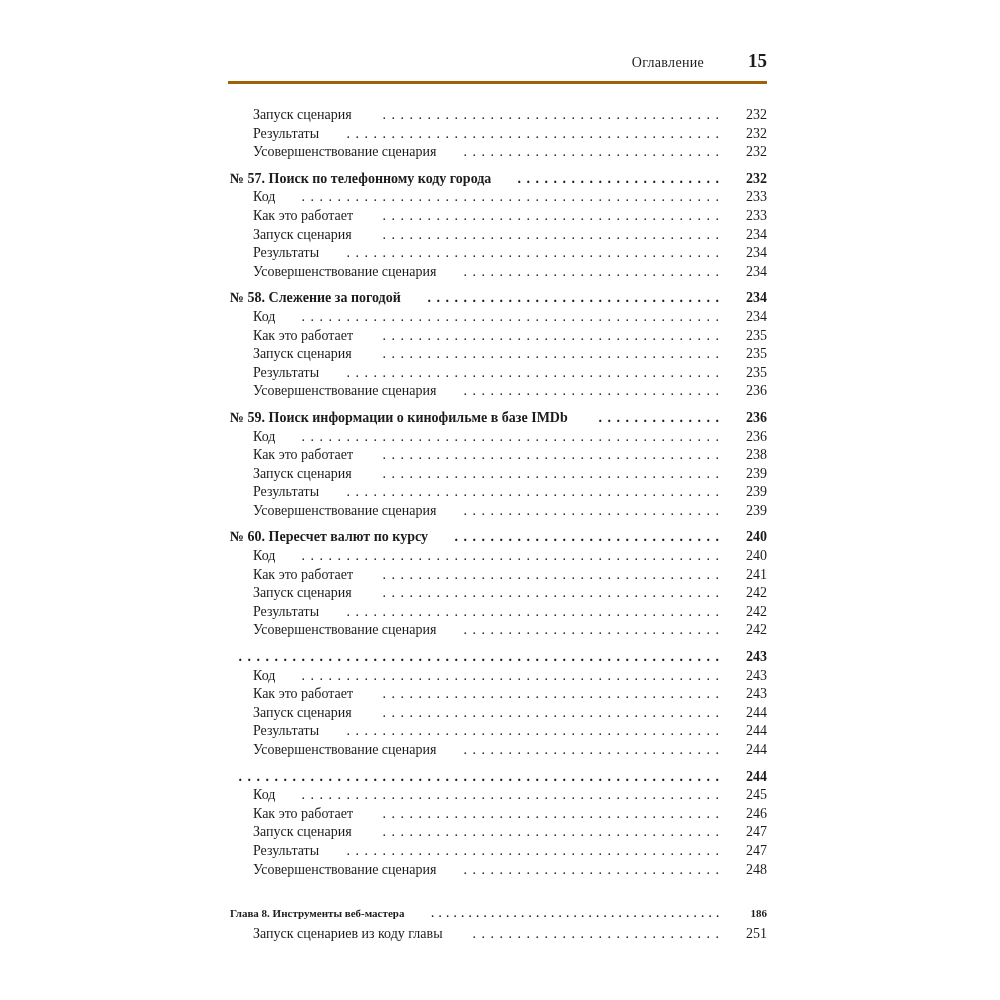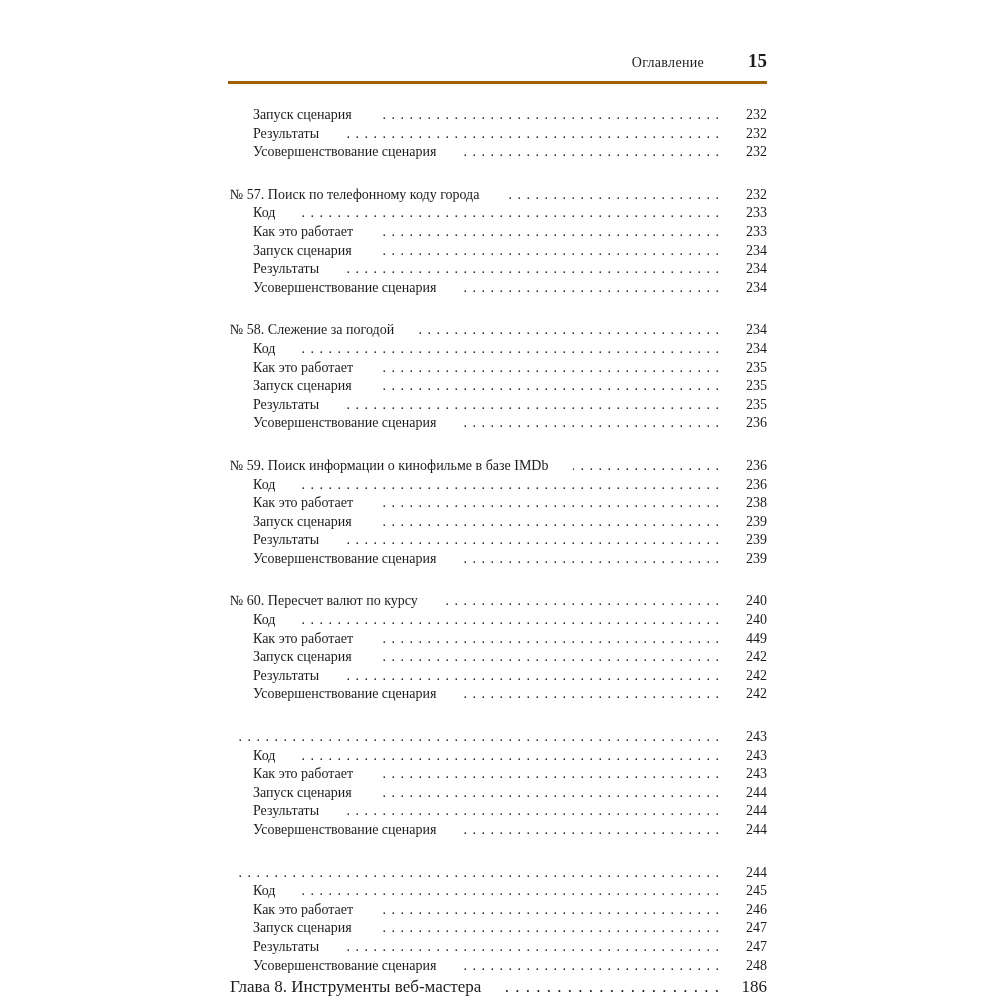--- a/index.html
+++ b/index.html
@@ -45,27 +45,28 @@
   .row {
     display: flex;
     align-items: center;
     font-size: 14px;
     line-height: 18.6px;
     white-space: nowrap;
     gap: 20px;
   }
   .row.sub { padding-left: 23px; }
   .row.item {
-    font-weight: normal;
-    margin-top: 24px;
+    font-weight: bold;
+    margin-top: 8px;
   }
   .row.chapter {
-    font-weight: normal;
-    font-size: 17px;
+    font-weight: bold;
+    font-size: 11px;
     line-height: 24px;
+    margin-top: 22px;
   }
   .lbl { flex: 0 0 auto; }
   .leader {
     flex: 1 1 auto;
     overflow: hidden;
     direction: rtl;
     margin-left: 5px;
     margin-right: 2px;
     word-spacing: 2px;
   }
@@ -201,21 +202,21 @@
         <span class="num">240</span>
       </div>
       <div class="row sub">
         <span class="lbl">Код</span>
         <span class="leader"></span>
         <span class="num">240</span>
       </div>
       <div class="row sub">
         <span class="lbl">Как это работает</span>
         <span class="leader"></span>
-        <span class="num">449</span>
+        <span class="num">241</span>
       </div>
       <div class="row sub">
         <span class="lbl">Запуск сценария</span>
         <span class="leader"></span>
         <span class="num">242</span>
       </div>
       <div class="row sub">
         <span class="lbl">Результаты</span>
         <span class="leader"></span>
         <span class="num">242</span>

